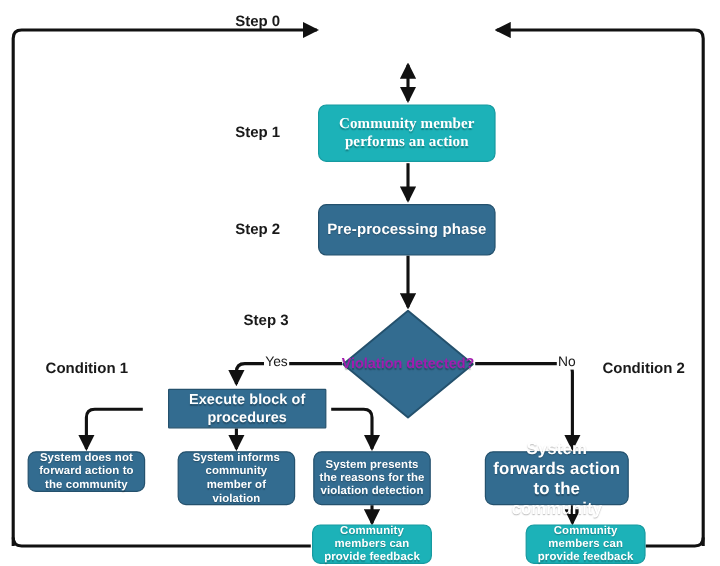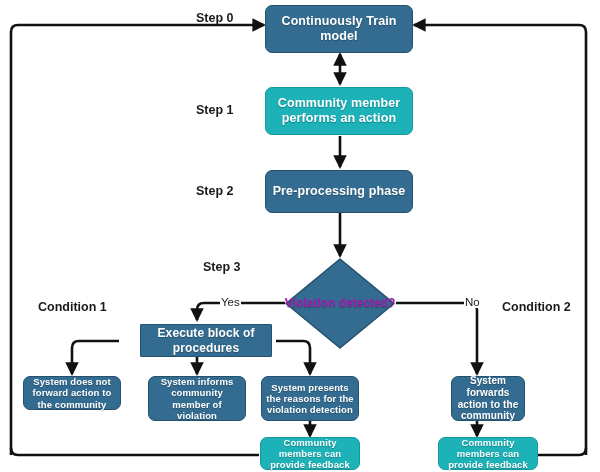--- a/index.html
+++ b/index.html
@@ -144,40 +144,39 @@
   <div class="lbl" style="left:203px; top:260px; font-size:12.5px;">Step 3</div>
 
   <div class="lbl" style="left:38px; top:300px; font-size:12.5px;">Condition 1</div>
 
   <div class="lbl" style="left:502px; top:300px; font-size:12.5px;">Condition 2</div>
 
   <div class="edge-lbl" style="left:220px; top:296px;text-align:center;">Yes</div>
 
   <div class="edge-lbl" style="left:464px; top:296px;">No</div>
 
-  <div class="node dark rounded" style="left:265px; top:5px; width:148px; height:48px; font-size:12.5px;">Continuously Train model</div>
 
-  <div class="node teal rounded" style="left:265px; top:87px; width:148px; height:48px; font-size:12.5px;">Community member performs an action</div>
+  <div class="node teal rounded" style="left:265px; top:87px; width:148px; height:48px; font-size:12.5px;font-family:Liberation Serif, serif;">Community member performs an action</div>
 
   <div class="node dark rounded" style="left:265px; top:170px; width:148px; height:43px; font-size:12.5px;">Pre-processing phase</div>
 
   <div class="diamond-wrap" style="left:284px; top:257px; width:112px; height:93px;">
     <svg width="112" height="93" viewBox="0 0 112 93">
       <polygon points="56,2 110,46.5 56,91 2,46.5" fill="#336c90" stroke="#24516d" stroke-width="1.6" stroke-linejoin="round"></polygon>
     </svg>
     <div class="diamond-text">Violation detected?</div>
   </div>
 
   <div class="node dark square-edge" style="left:120px; top:324px; width:132px; height:33px; font-size:12px;margin-left:20px;">Execute block of procedures</div>
 
   <div class="node dark rounded" style="left:23px; top:376px; width:98px; height:34px; font-size:9.5px;">System does not forward action to the community</div>
 
   <div class="node dark rounded" style="left:148px; top:376px; width:98px; height:45px; font-size:9.5px;">System informs community member of violation</div>
 
   <div class="node dark rounded" style="left:261px; top:376px; width:98px; height:45px; font-size:9.5px;">System presents the reasons for the violation detection</div>
 
-  <div class="node dark rounded" style="left:451px; top:376px; width:74px; height:45px; font-size:10px;">System forwards action to the community</div>
+  <div class="node dark rounded" style="left:404px; top:376px; width:120px; height:45px; font-size:14px;">System forwards action to the community</div>
 
   <div class="node teal rounded" style="left:260px; top:437px; width:100px; height:33px; font-size:9.5px;">Community members can provide feedback</div>
 
   <div class="node teal rounded" style="left:438px; top:437px; width:100px; height:33px; font-size:9.5px;">Community members can provide feedback</div>
 
 </div>
 
 </body></html>

